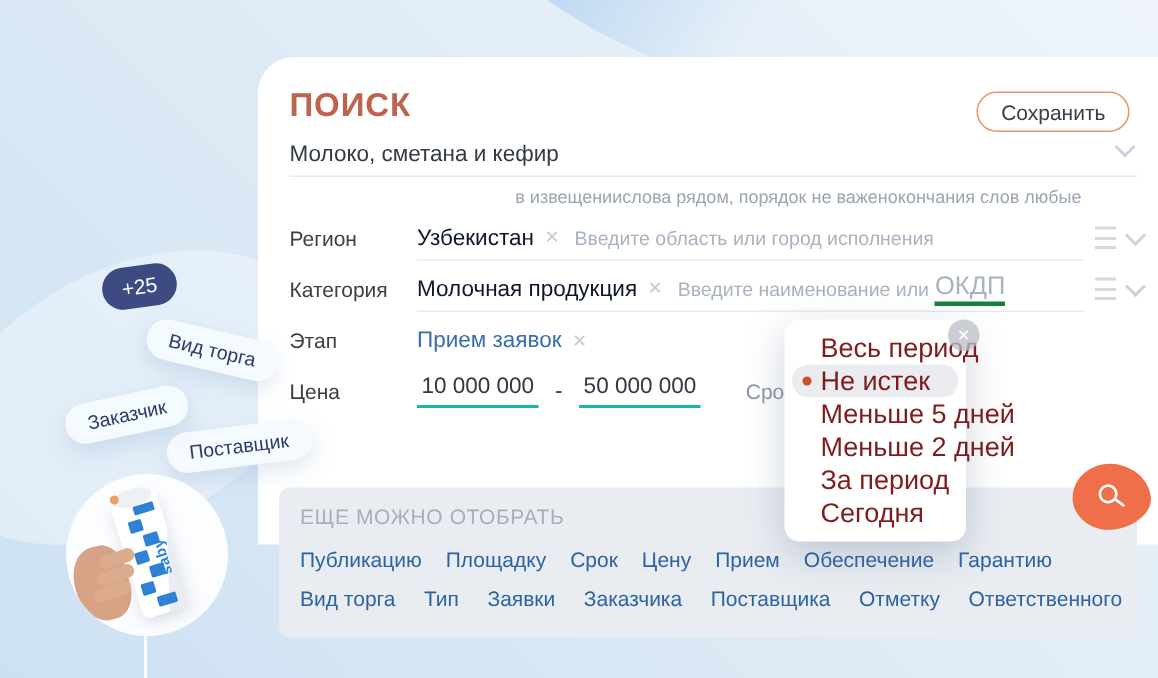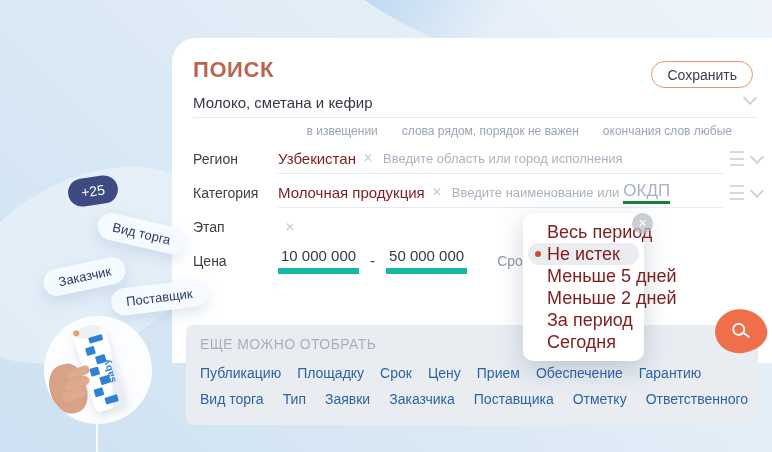--- a/index.html
+++ b/index.html
@@ -23,44 +23,44 @@
     color:#bd6450;letter-spacing:.6px;}
   .save-btn{position:absolute;right:19px;top:23px;height:27px;padding:0 15px;
     border:1px solid #ee9268;border-radius:14px;background:#fff;color:#38404a;
     font-size:14px;font-family:inherit;display:flex;align-items:center;cursor:pointer;}
 
   .query-row{position:absolute;left:21px;right:14px;top:50px;height:29px;
     border-bottom:1px solid #e7eaee;display:flex;align-items:center;
     font-size:15px;color:#333a44;}
   .query-row .ic-chev{position:absolute;right:3px;top:9px;}
 
-  .search-opts{position:absolute;right:40px;top:86px;display:flex;gap:24px;
+  .search-opts{position:absolute;right:51px;top:86px;display:flex;
     font-size:12px;color:#9aa4b3;}
   .search-opts span{cursor:pointer;}
 
   
   .frow{position:absolute;left:21px;width:569px;height:29px;display:flex;align-items:center;}
   .frow .flabel{width:85px;font-size:14px;color:#404040;flex:0 0 85px;}
   .frow .fval{flex:1;display:flex;align-items:center;height:100%;}
   .frow .fval.ul{border-bottom:1px solid #e7eaee;}
   .frow .ficons{display:flex;align-items:center;gap:8px;margin-left:7px;flex:0 0 auto;}
   .row-region{top:106px;}
   .row-category{top:140px;}
   .row-stage{top:174px;}
   .row-price{top:208px;}
-  .tag{font-size:15px;color:#7f1d1d;font-weight:500;white-space:nowrap;}
+  .tag{font-size:15px;color:#0f172a;font-weight:500;white-space:nowrap;}
   .tag.blue{color:#3a6dab;}
   .tag-x{color:#c5cbd3;font-size:12px;margin:0 10px 0 7px;cursor:pointer;}
   .ph{font-size:13px;color:#a9b2bf;white-space:nowrap;}
   .ph-link{font-size:17px;color:#a9b2bf;border-bottom:3px solid #15803d;margin-left:4px;cursor:pointer;}
   .ic-menu{width:14px;height:11px;border-top:2px solid #d5dae0;border-bottom:2px solid #d5dae0;
     background:linear-gradient(#d5dae0,#d5dae0) center/100% 2px no-repeat;cursor:pointer;}
   .ic-chev{width:8px;height:8px;border-right:2px solid #ccd3db;border-bottom:2px solid #ccd3db;
     transform:rotate(45deg);margin-top:-4px;cursor:pointer;}
-  .pnum{font-size:15px;color:#333a44;border-bottom:6px solid #14b8a6;padding:0 3px 4px;}
+  .pnum{font-size:15px;color:#333a44;border-bottom:2px solid #14b8a6;padding:0 3px 4px;}
   .pdash{margin:0 11px;color:#333a44;font-size:15px;}
   .term-label{margin-left:30px;font-size:14px;color:#8c98a9;}
 
   
   .dropdown{position:absolute;left:351px;top:175px;width:121px;background:#fff;
     border-radius:10px;box-shadow:0 8px 26px rgba(80,100,130,.28);padding:8px 0;z-index:5;}
   .opt{height:22px;line-height:22px;padding-left:24px;font-size:18px;color:#7f1d1d;cursor:pointer;white-space:nowrap;}
   .opt.selected{margin:0 5px;padding-left:7px;background:#ebecf0;border-radius:11px;
     display:flex;align-items:center;}
   .dot{width:6px;height:6px;border-radius:50%;background:#c9512e;margin-right:6px;flex:0 0 auto;}
@@ -164,20 +164,21 @@
       </div>
       <div class="ficons">
         <span class="ic-menu"></span>
         <span class="ic-chev"></span>
       </div>
     </div>
 
     <div class="frow row-stage">
       <div class="flabel">Этап</div>
       <div class="fval">
+        <span class="tag blue">Прием заявок</span>
         <span class="tag-x">✕</span>
       </div>
     </div>
 
     <div class="frow row-price">
       <div class="flabel">Цена</div>
       <div class="fval">
         <span class="pnum">10 000 000</span>
         <span class="pdash">-</span>
         <span class="pnum">50 000 000</span>

